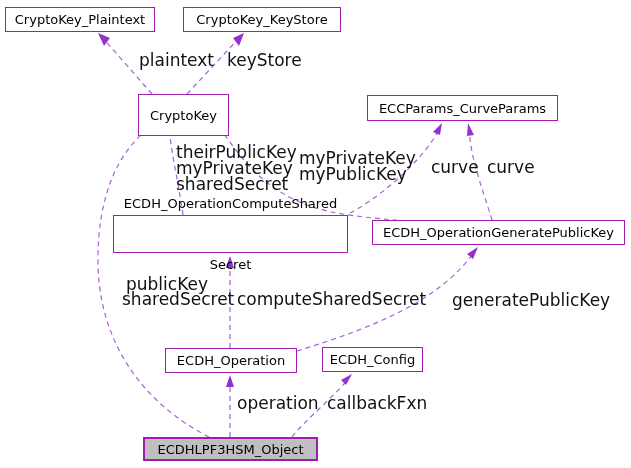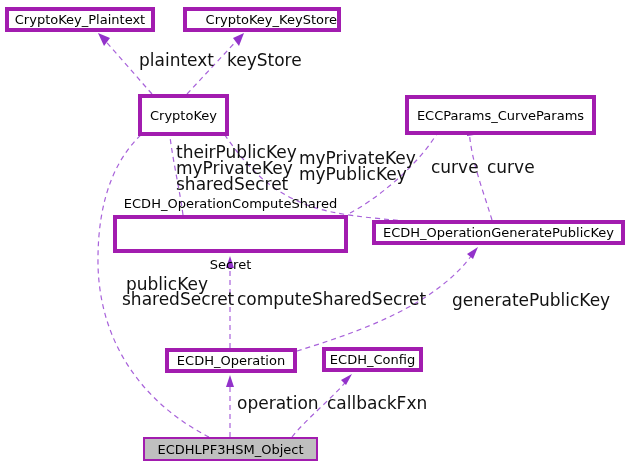--- a/index.html
+++ b/index.html
@@ -4,21 +4,21 @@
 <style>
   html,body{margin:0;padding:0;background:#ffffff;}
   #canvas{
     position:relative;width:631px;height:468px;background:#ffffff;
     font-family:"DejaVu Sans","Liberation Sans",sans-serif;
     color:#1a1a1a;overflow:hidden;
   }
   svg.edges{position:absolute;left:0;top:0;width:631px;height:468px;}
   .node{
     position:absolute;box-sizing:border-box;
-    border:4px solid #a21caf;background:#ffffff;
+    border:1px solid #a21caf;background:#ffffff;
     display:flex;flex-direction:column;align-items:center;justify-content:center;
     font-size:13px;line-height:17px;white-space:nowrap;text-align:center;
     color:#000000;cursor:pointer;
   }
   .node.current{background:#bfbfbf;border-width:2px;cursor:default;}
   .edge-label{
     position:absolute;font-size:17px;line-height:16px;white-space:nowrap;
     color:#111111;
   }
   .edge-label.center{text-align:center;}
@@ -55,29 +55,29 @@
       <polygon points="478,247 473,259 467,254"></polygon>
       <polygon points="230,375 226,387 234,387"></polygon>
       <polygon points="352,374 346,385 341,380"></polygon>
     </g>
   </svg>
 
   <div class="node" style="left:5px;top:7px;width:150px;height:25px;">
     <span>CryptoKey_Plaintext</span>
   </div>
 
-  <div class="node" style="left:183px;top:7px;width:158px;height:25px;align-items:flex-end;">
+  <div class="node" style="left:183px;top:7px;width:158px;height:25px;">
     <span>CryptoKey_KeyStore</span>
   </div>
 
   <div class="node" style="left:126px;top:94px;width:91px;height:42px;margin-left:12px;">
     <span>CryptoKey</span>
   </div>
 
-  <div class="node" style="left:367px;top:95px;width:191px;height:40px;margin-left:38px;">
+  <div class="node" style="left:367px;top:95px;width:191px;height:26px;">
     <span>ECCParams_CurveParams</span>
   </div>
 
   <div class="node" style="left:113px;top:215px;width:235px;height:38px;gap:44px;">
     <span>ECDH_OperationComputeShared</span>
     <span>Secret</span>
   </div>
 
   <div class="node" style="left:372px;top:220px;width:253px;height:25px;">
     <span>ECDH_OperationGeneratePublicKey</span>

